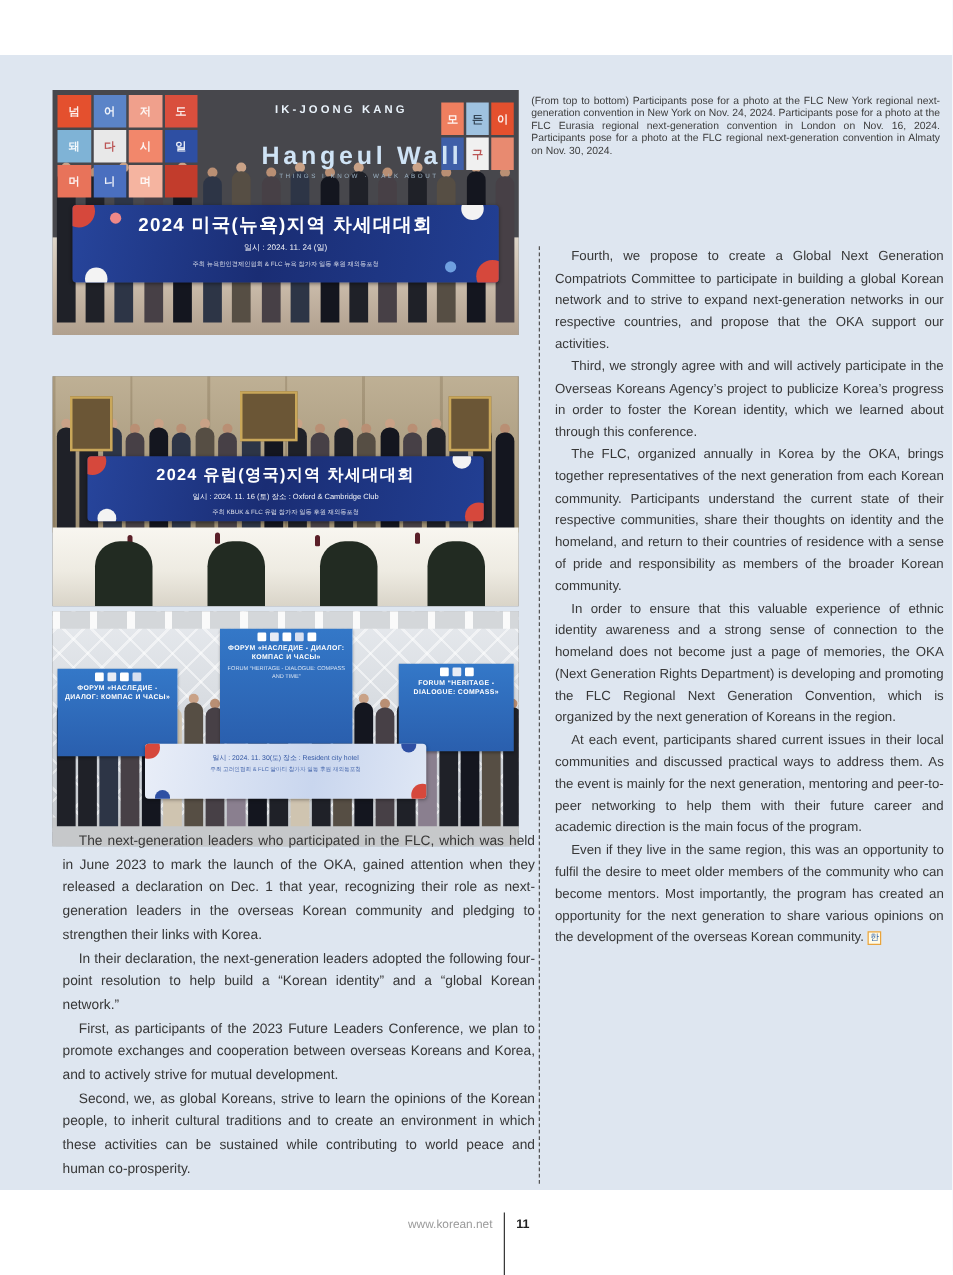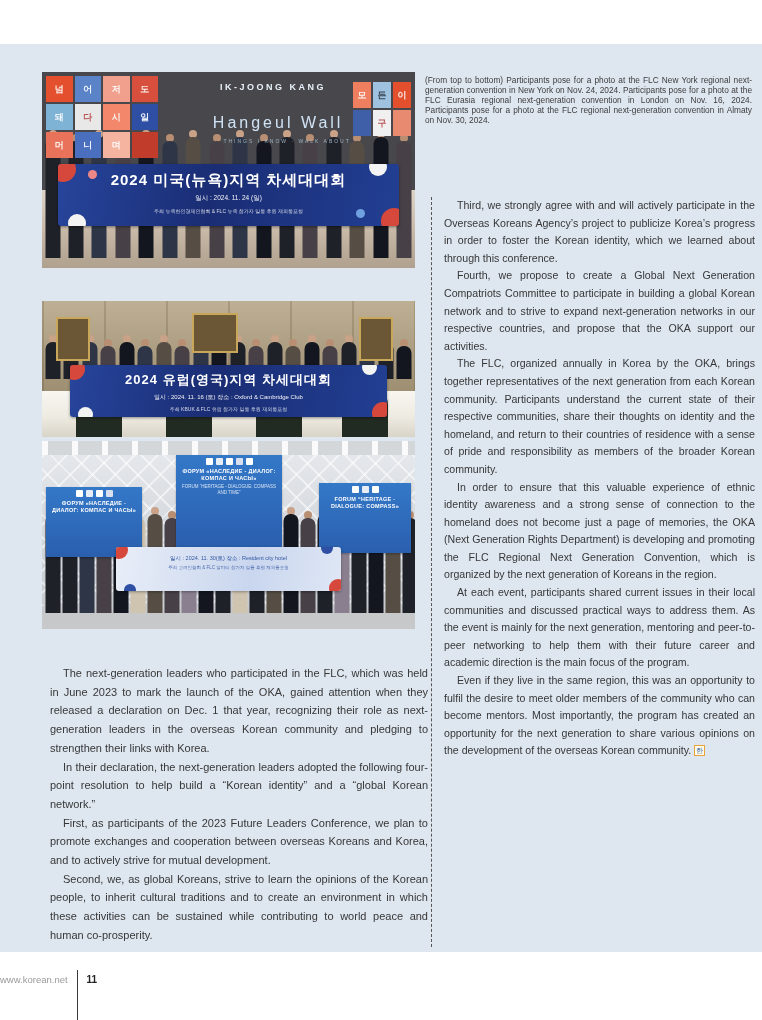--- a/index.html
+++ b/index.html
@@ -7,21 +7,21 @@
   body { font-family:"Liberation Sans", sans-serif; color:#333; }
   .stage { position:relative; width:762px; height:1020px; margin:0 auto; background:#fff; overflow:hidden; }
 
   
   .page { position:absolute; left:0; top:44px; width:762px; height:908px; background:#dee6f0; }
 
   
   .photo-col { position:absolute; left:42px; top:28px; width:373px; }
   .photo { position:relative; width:373px; overflow:hidden; margin-bottom:4px; background:#888; }
   .photo-1 { height:196px; }
-  .photo-2 { height:136px;margin-top:33px; }
+  .photo-2 { height:184px;margin-top:33px; }
   .photo-3 { height:188px; }
 
   
   .crowd { position:absolute; display:flex; justify-content:space-between; }
   .person { position:relative; flex:0 0 17px; }
   .person::before { content:''; position:absolute; top:0; left:50%; transform:translateX(-50%);
     width:8px; height:8px; border-radius:50%; background:#c9a287; }
   .person::after { content:''; position:absolute; top:7px; left:50%; transform:translateX(-50%);
     width:15px; bottom:0; border-radius:7px 7px 0 0; background:#1f2128; }
   .person:nth-child(2n)::before { top:4px; background:#b98f74; }
@@ -56,21 +56,21 @@
   .tiles-left .tile:nth-child(5){background:#7fb3d6;} .tiles-left .tile:nth-child(6){background:#e8e8e8; color:#b55;}
   .tiles-left .tile:nth-child(7){background:#f2876b;} .tiles-left .tile:nth-child(8){background:#2e4fa3;}
   .tiles-left .tile:nth-child(9){background:#e8735a;} .tiles-left .tile:nth-child(10){background:#4a6fbf;}
   .tiles-left .tile:nth-child(11){background:#f5b4a0;} .tiles-left .tile:nth-child(12){background:#c23c2c;}
   .tiles-right .tile:nth-child(1){background:#ef7f5f;} .tiles-right .tile:nth-child(2){background:#9fc2e0; color:#345;}
   .tiles-right .tile:nth-child(3){background:#e4502e;} .tiles-right .tile:nth-child(4){background:#3f5fa8;}
   .tiles-right .tile:nth-child(5){background:#f0f0f0; color:#b55;} .tiles-right .tile:nth-child(6){background:#e88a70;}
   .p1-artist { position:absolute; top:10px; left:50%; transform:translateX(-8%);
     color:#e9f2fa; font-size:9px; font-weight:bold; letter-spacing:2.5px; z-index:2; }
   .p1-wallname { position:absolute; top:42px; left:50%; transform:translateX(-12%);
-    color:#cfe3f5; font-size:16px; font-weight:normal; letter-spacing:3px; z-index:2; }
+    color:#cfe3f5; font-size:20px; font-weight:bold; letter-spacing:3px; z-index:2; }
   .p1-wallsub { position:absolute; top:66px; left:50%; transform:translateX(-4%);
     color:#9db3c4; font-size:5px; letter-spacing:2px; z-index:2; }
 
   
   .p2-wall { position:absolute; left:0; top:0; right:0; height:68%; background:#b3a282;
     background-image:repeating-linear-gradient(90deg, rgba(70,50,20,.18) 0 2px, transparent 2px 62px),
       linear-gradient(rgba(255,255,255,.15), rgba(0,0,0,.12)); }
   .frame { position:absolute; background:#6b5636; border:2px solid #c9a75a; z-index:1; }
   .p2-table { position:absolute; left:0; bottom:0; right:0; height:34%;
     background:linear-gradient(#f8f6f0 0%,#eeebe2 55%,#d9d4c8 100%); }
@@ -105,21 +105,21 @@
   .right-col { position:absolute; left:431px; top:153px; width:324px;
     border-left:1px dashed #555; padding-left:12px;
     font-size:10.6px; line-height:17.6px; text-align:justify; color:#373737; min-height:750px; }
   .para { text-indent:13px; }
   .endmark { display:inline-block; font-size:7px; line-height:9px; color:#2b5fa8;
     border:1px solid #e8a33c; background:#fffbe8; padding:0 1px; margin-left:3px;
     vertical-align:1px; text-indent:0; }
 
   
   .footer { position:absolute; left:0; top:970px; width:750px; display:flex;
-    align-items:flex-start; }
+    justify-content:center; align-items:flex-start; }
   .footer .url { color:#9a9a9a; font-size:9.5px; padding-top:4px; }
   .footer .divider { width:1px; height:50px; background:#3a3a3a; margin:0 9px; }
   .footer .pagenum { color:#222; font-size:10px; font-weight:bold; padding-top:4px; }
 </style>
 </head>
 <body>
 
 <div class="stage">
   <div class="page">
 
@@ -301,22 +301,22 @@
     <p class="caption">(From top to bottom) Participants pose for a photo at the FLC New York regional next-generation convention in New York on Nov. 24, 2024. Participants pose for a photo at the FLC Eurasia regional next-generation convention in London on Nov. 16, 2024. Participants pose for a photo at the FLC regional next-generation convention in Almaty on Nov. 30, 2024.</p>
 
     <div class="left-col">
       <p class="para">The next-generation leaders who participated in the FLC, which was held in June 2023 to mark the launch of the OKA, gained attention when they released a declaration on Dec. 1 that year, recognizing their role as next-generation leaders in the overseas Korean community and pledging to strengthen their links with Korea.</p>
       <p class="para">In their declaration, the next-generation leaders adopted the following four-point resolution to help build a “Korean identity” and a “global Korean network.”</p>
       <p class="para">First, as participants of the 2023 Future Leaders Conference, we plan to promote exchanges and cooperation between overseas Koreans and Korea, and to actively strive for mutual development.</p>
       <p class="para">Second, we, as global Koreans, strive to learn the opinions of the Korean people, to inherit cultural traditions and to create an environment in which these activities can be sustained while contributing to world peace and human co-prosperity.</p>
     </div>
 
     <div class="right-col">
+      <p class="para">Fourth, we propose to create a Global Next Generation Compatriots Committee to participate in building a global Korean network and to strive to expand next-generation networks in our respective countries, and propose that the OKA support our activities.</p>
       <p class="para">Third, we strongly agree with and will actively participate in the Overseas Koreans Agency’s project to publicize Korea’s progress in order to foster the Korean identity, which we learned about through this conference.</p>
-      <p class="para">Fourth, we propose to create a Global Next Generation Compatriots Committee to participate in building a global Korean network and to strive to expand next-generation networks in our respective countries, and propose that the OKA support our activities.</p>
       <p class="para">The FLC, organized annually in Korea by the OKA, brings together representatives of the next generation from each Korean community. Participants understand the current state of their respective communities, share their thoughts on identity and the homeland, and return to their countries of residence with a sense of pride and responsibility as members of the broader Korean community.</p>
       <p class="para">In order to ensure that this valuable experience of ethnic identity awareness and a strong sense of connection to the homeland does not become just a page of memories, the OKA (Next Generation Rights Department) is developing and promoting the FLC Regional Next Generation Convention, which is organized by the next generation of Koreans in the region.</p>
       <p class="para">At each event, participants shared current issues in their local communities and discussed practical ways to address them. As the event is mainly for the next generation, mentoring and peer-to-peer networking to help them with their future career and academic direction is the main focus of the program.</p>
       <p class="para"><span>Even if they live in the same region, this was an opportunity to fulfil the desire to meet older members of the community who can become mentors. Most importantly, the program has created an opportunity for the next generation to share various opinions on the development of the overseas Korean community.</span><span class="endmark">한</span></p>
     </div>
   </div>
 
   <div class="footer">
     <span class="url">www.korean.net</span>
     <span class="divider"></span>

